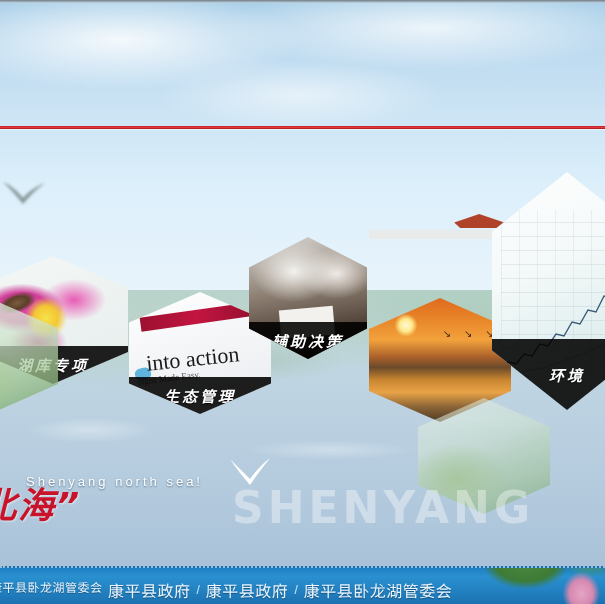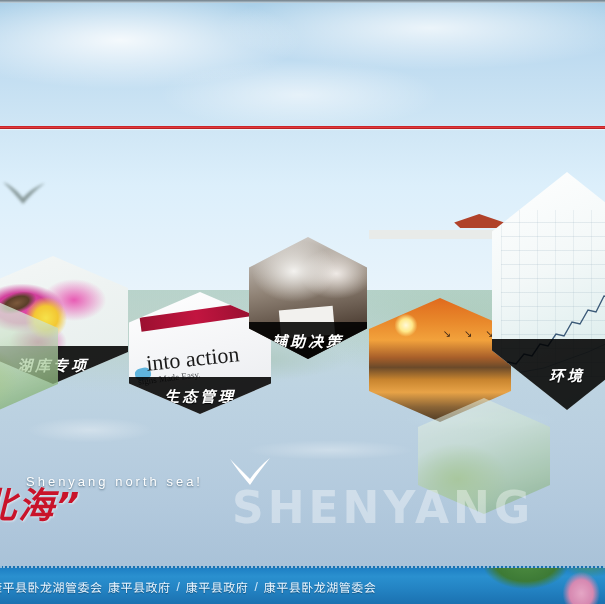--- a/index.html
+++ b/index.html
@@ -250,21 +250,21 @@
   .footer .owner{
     position:absolute;left:-10px;top:10px;
     color:#eaf5ff;font-size:12px;letter-spacing:.5px;white-space:nowrap;
     text-shadow:0 1px 1px rgba(0,0,0,.35);
   }
   .footer .links{
     position:absolute;left:108px;top:10px;
     display:flex;align-items:center;gap:6px;white-space:nowrap;
   }
   .footer .links a{
-    color:#eaf5ff;font-size:12px;text-decoration:none;letter-spacing:.5px;
+    color:#eaf5ff;font-size:16px;text-decoration:none;letter-spacing:.5px;
     text-shadow:0 1px 1px rgba(0,0,0,.35);
   }
   .footer .sep{color:#d2e8fa;font-size:12px;}
 </style>
 </head>
 <body>
 
 <div id="stage">
 
   <div class="sky"></div>

